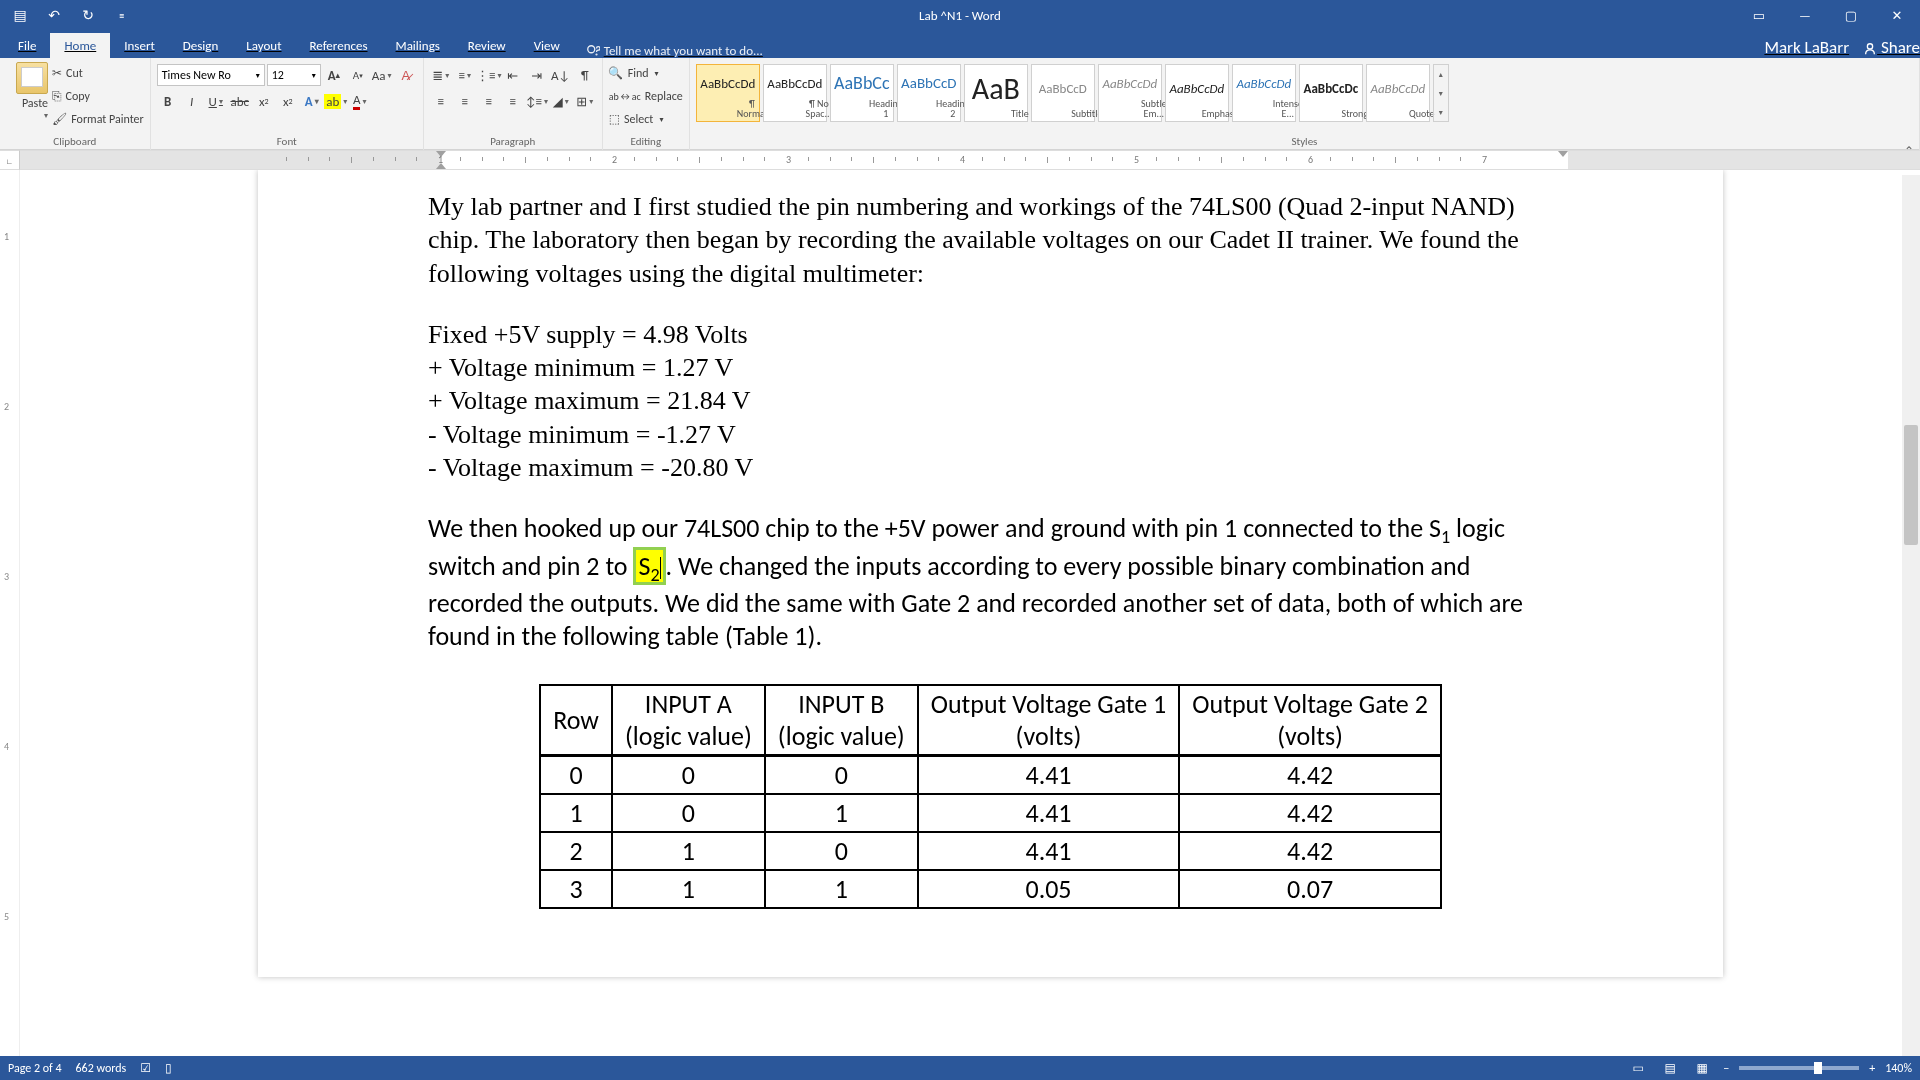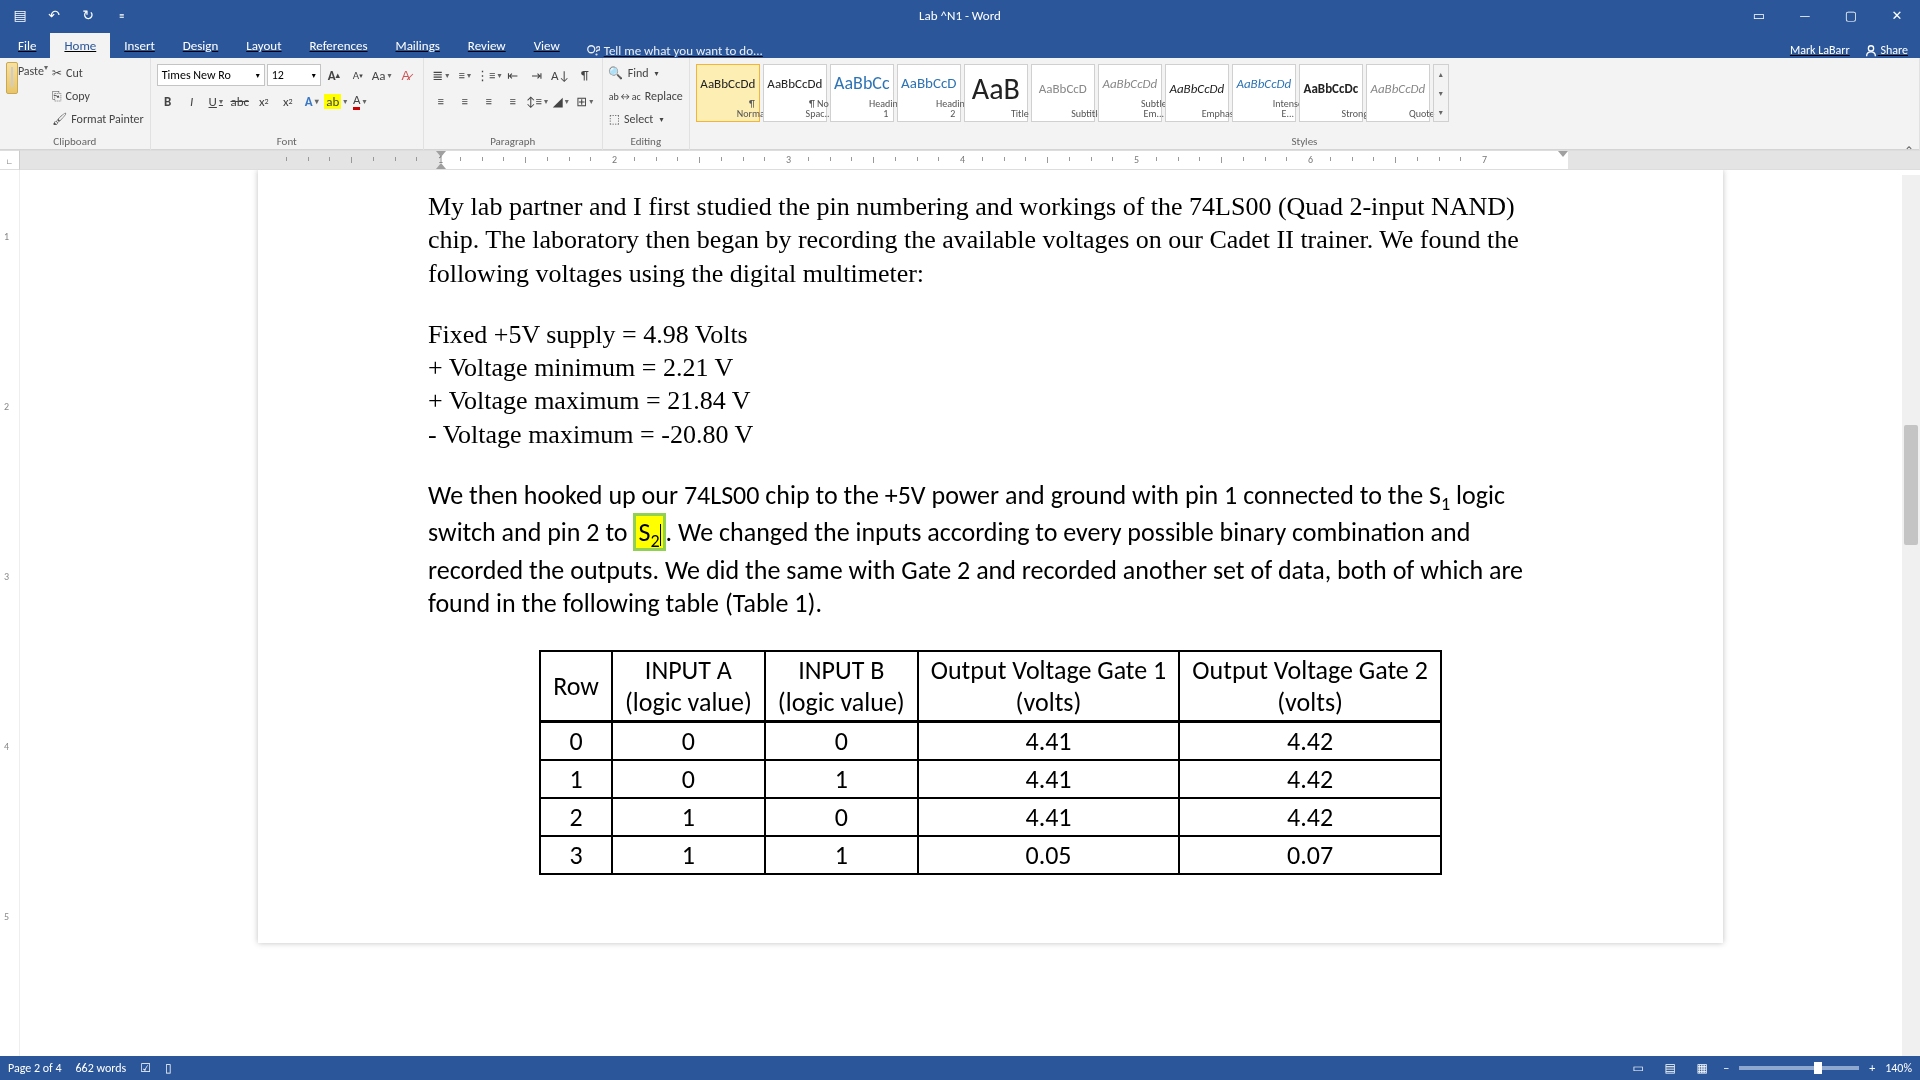--- a/index.html
+++ b/index.html
@@ -13,30 +13,30 @@
 .winctrls { margin-left: auto; display: flex; }
 .winbtn { width: 46px; height: 30px; display: flex; align-items: center; justify-content: center; color: #fff; font-size: 13px; }
 
 
 .tabs { background: #2b579a; height: 28px; display: flex; align-items: flex-end; padding-left: 4px; text-decoration: underline; }
 .tab { padding: 5px 14px; color: #fff; font-size: 13px; cursor: pointer; }
 .tab.active { background: #f3f3f3; color: #2b579a; }
 .tab.file { background: #2b579a; color: #fff; }
 .tellme { display: flex; align-items: center; color: #fff; font-size: 13px; padding-left: 12px; opacity: 0.9; }
 .tellme svg { margin-right: 4px; }
-.tabs-right { margin-left: auto; display: flex; align-items: center; color: #fff; font-size: 12px; padding-right: 12px; gap: 14px; }
+.tabs-right { margin-left: auto; display: flex; align-items: center; color: #fff; font-size: 17px; gap: 14px; }
 
 
 .ribbon { background: #f3f3f3; height: 92px; display: flex; border-bottom: 1px solid #d4d4d4; }
 .group { border-right: 1px solid #e1e1e1; padding: 2px 6px 0 6px; display: flex; flex-direction: column; justify-content: space-between; height: 92px; }
 .group-body { display: flex; gap: 4px; align-items: flex-start; flex: 1; }
 .group-label { font-size: 11px; text-align: center; color: #666; padding: 2px 0; border-top: 0; position: relative; }
 
 
-.paste-big { display: flex; flex-direction: row; align-items: flex-start; width: 42px; padding-top: 2px; }
+.paste-big { display: flex; flex-direction: column; align-items: flex-end; width: 42px; padding-top: 2px; }
 .paste-icon { width: 32px; height: 32px; background: linear-gradient(#f7e0a1,#e8c56a); border: 1px solid #c9a84f; border-radius: 2px; position: relative; }
 .paste-icon::after { content: ""; position: absolute; top: 4px; left: 4px; right: 4px; height: 18px; background: #fff; border: 1px solid #ccc; }
 .paste-label { font-size: 12px; color: #444; margin-top: 2px; }
 .clip-small { display: flex; flex-direction: column; gap: 1px; padding-top: 2px; font-size: 12px; color: #444; }
 .clip-small div { display: flex; align-items: center; gap: 4px; height: 22px; }
 
 
 .font-rows { display: flex; flex-direction: column; gap: 4px; padding-top: 4px; }
 .font-row { display: flex; align-items: center; gap: 2px; }
 .font-sel { border: 1px solid #c4c4c4; background: #fff; height: 22px; font-size: 12px; padding: 0 4px; display: flex; align-items: center; justify-content: space-between; }
@@ -398,22 +398,23 @@
       <div class="vtick" style="top: 230px;">2</div>
       <div class="vtick" style="top: 400px;">3</div>
       <div class="vtick" style="top: 570px;">4</div>
       <div class="vtick" style="top: 740px;">5</div>
     </div>
   <div class="doc-scroll">
     <div class="page">
       <p>My lab partner and I first studied the pin numbering and workings of the 74LS00 (Quad 2-input NAND) chip. The laboratory then began by recording the available voltages on our Cadet II trainer. We found the following voltages using the digital multimeter:</p>
       <div class="spacer"></div>
       <p>Fixed +5V supply = 4.98 Volts</p>
-      <p>+ Voltage minimum = 2.21 V</p>
+      <p>+ Voltage minimum = 1.27 V</p>
       <p>+ Voltage maximum = 21.84 V</p>
+      <p>- Voltage minimum = -1.27 V</p>
       <p>- Voltage maximum = -20.80 V</p>
       <div class="spacer"></div>
       <p>
         <span>We then hooked up our 74LS00 chip to the +5V power and ground with pin 1 connected to the S</span><span class="sub">1</span><span> logic switch and pin 2 to </span><span class="hl"><span>S</span><span class="sub">2</span><span class="cursor"></span></span><span>. We changed the inputs according to every possible binary combination and recorded the outputs. We did the same with Gate 2 and recorded another set of data, both of which are found in the following table (Table 1).</span>
       </p>
       <div class="spacer"></div>
       <table class="data">
         <thead>
           <tr>
             <th>Row</th>

